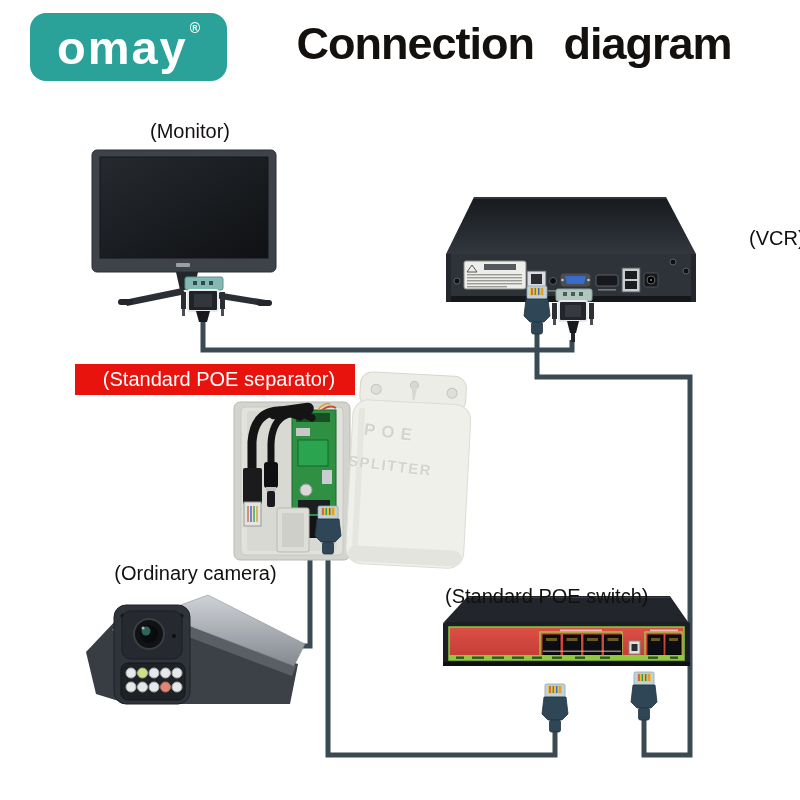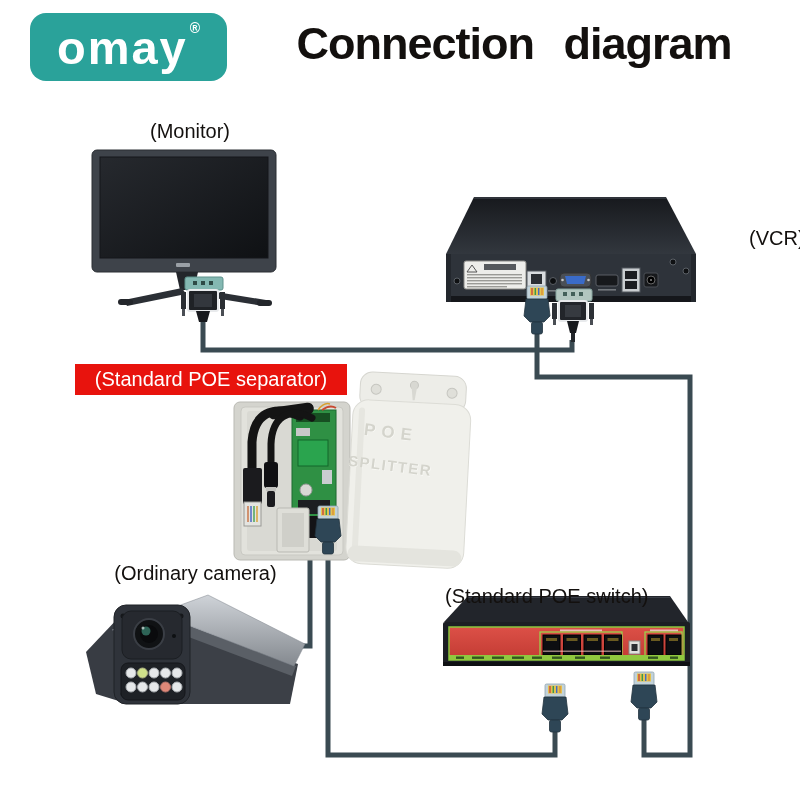--- a/index.html
+++ b/index.html
@@ -13,21 +13,21 @@
   .logo .reg{font-size:14px;font-weight:bold;align-self:flex-start;margin-top:7px;margin-left:2px;}
   .title{left:258px;top:18px;width:512px;text-align:center;font-size:45px;font-weight:bold;
          color:#13100e;word-spacing:18px;letter-spacing:-1px;}
   .subtitle{right:38px;top:94px;text-align:right;font-size:23px;font-weight:bold;color:#13100e;
             line-height:27px;}
   
   .dlabel{font-size:20px;font-weight:normal;color:#13100e;}
   .lbl-monitor{left:110px;top:120px;width:160px;text-align:center;}
   .lbl-vcr{left:701px;top:227px;width:80px;margin-left:48px;}
   .lbl-separator{left:75px;top:364px;width:272px;height:31px;line-height:31px;text-align:center;
-                 background:#E8130D;color:#ffffff;}
+                 background:#E8130D;color:#ffffff;padding-left:8px;}
   .lbl-camera{left:93px;top:562px;width:205px;text-align:center;}
   .lbl-switch{left:445px;top:585px;width:292px;}
   
   .emboss{color:#D4D4CC;font-weight:bold;text-shadow:0.5px 0.5px 0 #fbfbf8;transform:rotate(7deg);}
   .emboss-1{left:364px;top:423px;font-size:17px;letter-spacing:6px;}
   .emboss-2{left:348px;top:457px;font-size:15px;letter-spacing:1.5px;}
   svg.diagram{left:0;top:0;}
 </style>
 </head>
 <body>

